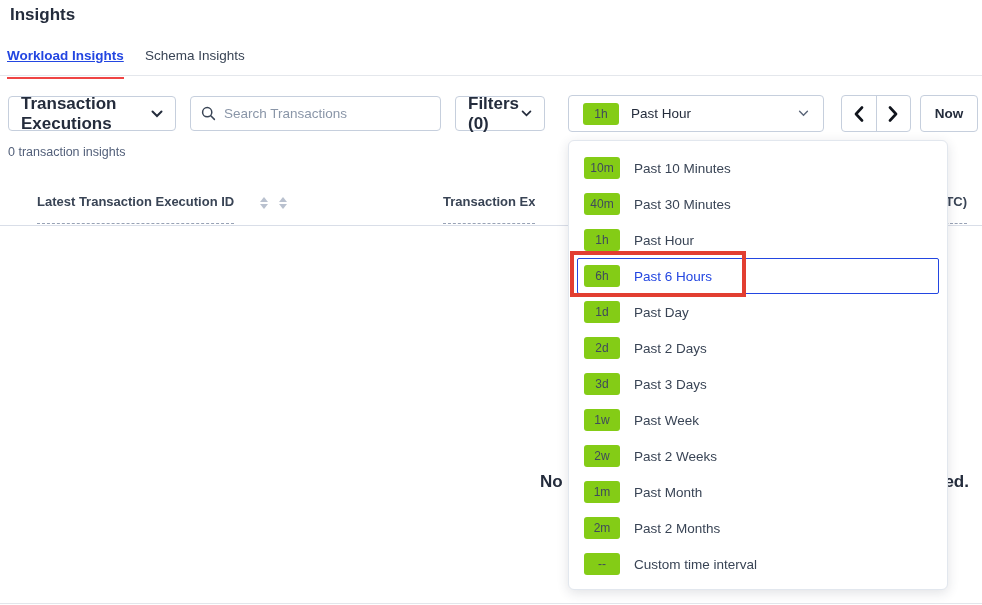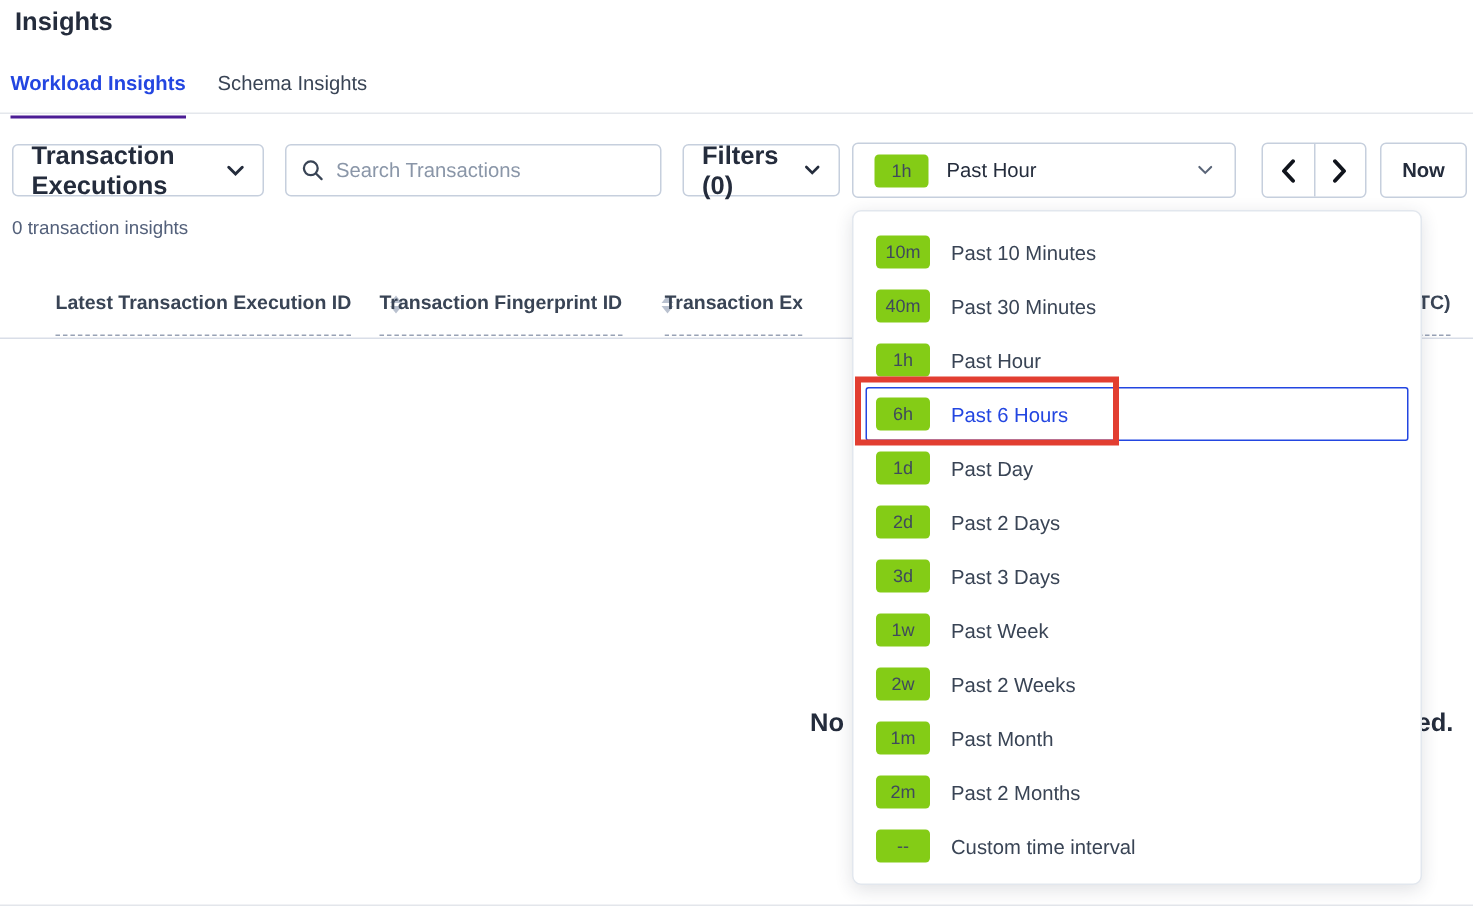--- a/index.html
+++ b/index.html
@@ -6,31 +6,31 @@
   html,body { background:#fff; }
   #app {
     position:relative; width:982px; height:605px; overflow:hidden;
     background:#fff; font-family:"Liberation Sans","DejaVu Sans",sans-serif;
     color:#242c3c;
   }
   
   .page-title { position:absolute; left:10px; top:5px; font-size:17px; font-weight:bold; color:#242c3c; }
   .tabbar { position:absolute; left:0; top:44px; width:982px; height:32px; border-bottom:1px solid #e4e7ec; }
   .tab { position:absolute; top:4px; font-size:13.5px; color:#394455; cursor:pointer; padding-bottom:14px; }
-  .tab.active { color:#2346e1; font-weight:bold; border-bottom:2px solid #4c1d95; }
+  .tab.active { color:#2346e1; font-weight:bold; border-bottom:2px solid #ef4444;text-decoration:underline; }
   .tab-workload { left:7px; }
   .tab-schema { left:145px; }
   
   .btn {
     position:absolute; top:96px; height:35px; background:#fff;
     border:1px solid #c6cfdd; border-radius:4px; display:flex; align-items:center;
     font-size:17px; font-weight:bold; color:#242c3c; cursor:pointer;
   }
   .btn-type { left:8px; width:168px; padding:0 12px; justify-content:space-between; }
-  .btn-filters { left:455px; width:105px; padding:0 12px; justify-content:space-between; }
+  .btn-filters { left:455px; width:90px; padding:0 12px; justify-content:space-between; }
   .searchbox {
     position:absolute; left:190px; top:96px; width:251px; height:35px;
     border:1px solid #c6cfdd; border-radius:4px; background:#fff;
     display:flex; align-items:center; padding:0 10px;
   }
   .searchbox input {
     border:none; outline:none; flex:1; margin-left:8px;
     font-size:13.5px; color:#394455; font-family:inherit; background:transparent;
   }
   .searchbox input::placeholder { color:#8a96a8; }
@@ -168,21 +168,20 @@
 
       <div class="th">
         <span class="th-label">Latest Transaction Execution ID</span>
         <span class="sort">
           <span class="tri-up"></span>
           <span class="tri-dn"></span>
         </span>
       </div>
 
       <div class="th">
-        <span class="th-label">Transaction Fingerprint ID</span>
         <span class="sort">
           <span class="tri-up"></span>
           <span class="tri-dn"></span>
         </span>
       </div>
 
       <div class="th no-sort">
         <span class="th-label">Transaction Ex</span>
 
       </div>

